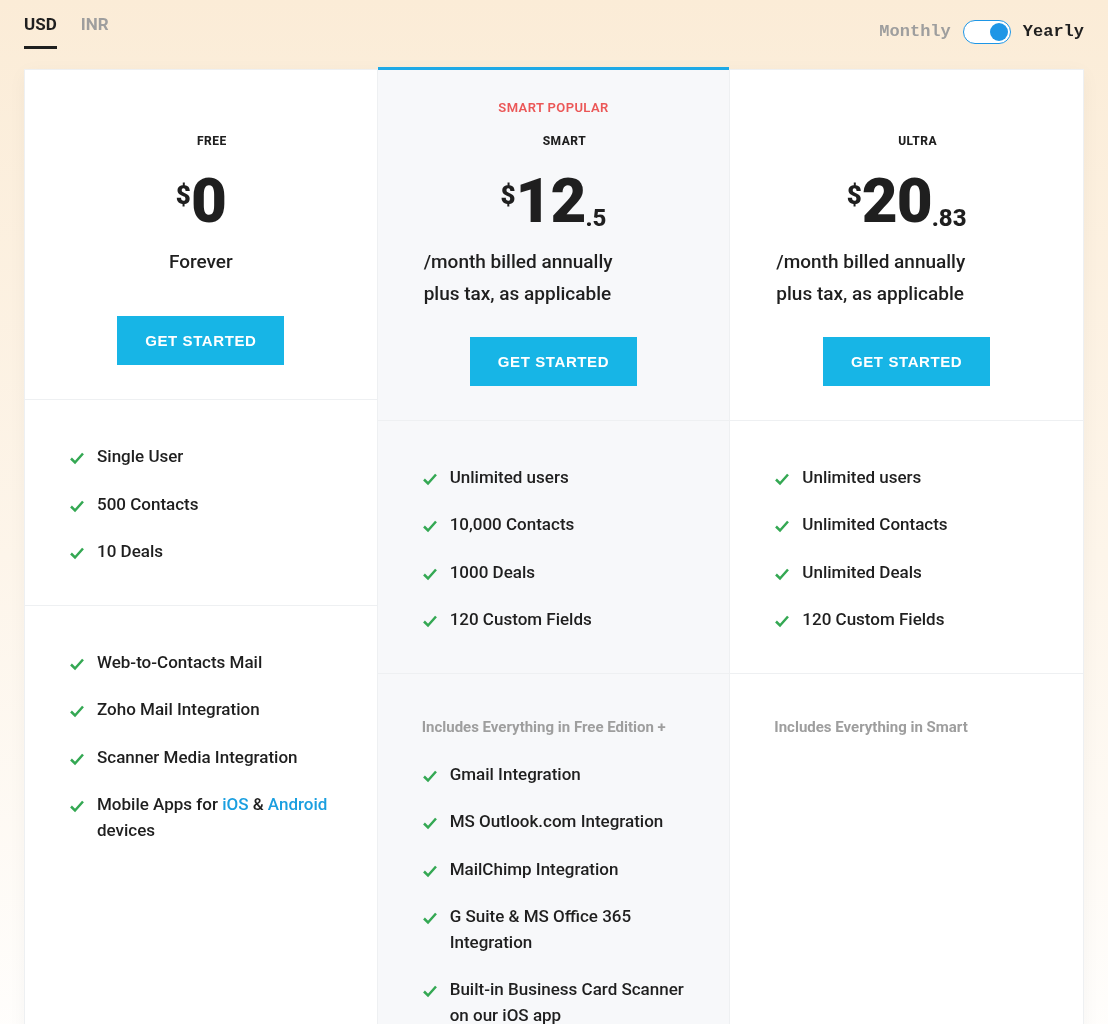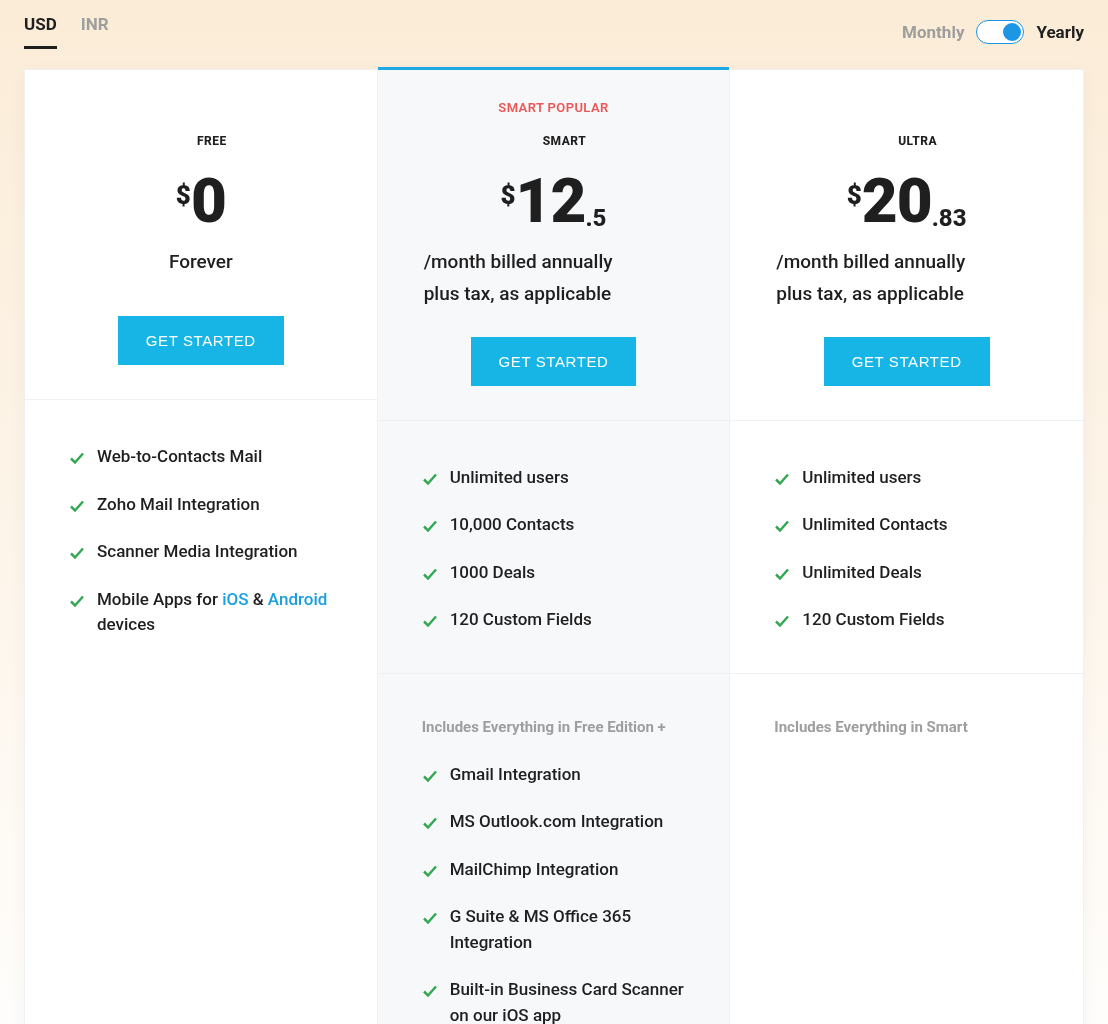--- a/index.html
+++ b/index.html
@@ -29,20 +29,21 @@
   }
   .currency-tab.active {
     color: #1f1f1f;
     border-bottom: 3px solid #1f1f1f;
   }
   .period-toggle {
     display: flex;
     align-items: center;
     gap: 12px;
     font-size: 17px;
+    font-family: Liberation Mono, monospace;
   }
   .period-label { font-weight: 700; color: #1f1f1f; }
   .period-label.inactive { color: #9e9e9e; }
   .switch {
     width: 48px; height: 24px; border-radius: 999px;
     background: #fff;
     border: 1px solid #1e96e6;
     position: relative;
   }
   .switch-knob {
@@ -124,21 +125,21 @@
     text-align: left;
     align-self: flex-start;
     font-weight: 500;
   }
   .plan-free .price-note { text-align: center; align-self: center;}
   .cta {
     margin-top: 26px;
     background: #17b5e6;
     color: #fff;
     border: none;
-    font-weight: 400;
+    font-weight: 700;
     font-size: 15px;
     letter-spacing: 0.6px;
     padding: 16px 28px;
     cursor: pointer;
   }
   .section {
     padding: 44px 44px 40px 44px;
     border-bottom: 1px solid #eef0f2;
   }
   .section:last-child { border-bottom: none; }
@@ -197,20 +198,42 @@
           </div>
           <div class="price-note">Forever</div>
           <button class="cta">GET STARTED</button>
         </div>
         <div class="section">
           <ul class="features">
             <li>
               <span class="check"><svg viewBox="0 0 16 16" fill="none">
                   <path d="M2 8.5l4 4 8-9"></path>
                 </svg></span>
+              <span>Single User</span>
+            </li>
+            <li>
+              <span class="check"><svg viewBox="0 0 16 16" fill="none">
+                  <path d="M2 8.5l4 4 8-9"></path>
+                </svg></span>
+              <span>500 Contacts</span>
+            </li>
+            <li>
+              <span class="check"><svg viewBox="0 0 16 16" fill="none">
+                  <path d="M2 8.5l4 4 8-9"></path>
+                </svg></span>
+              <span>10 Deals</span>
+            </li>
+          </ul>
+        </div>
+        <div class="section">
+          <ul class="features">
+            <li>
+              <span class="check"><svg viewBox="0 0 16 16" fill="none">
+                  <path d="M2 8.5l4 4 8-9"></path>
+                </svg></span>
               <span>Web-to-Contacts Mail</span>
             </li>
             <li>
               <span class="check"><svg viewBox="0 0 16 16" fill="none">
                   <path d="M2 8.5l4 4 8-9"></path>
                 </svg></span>
               <span>Zoho Mail Integration</span>
             </li>
             <li>
               <span class="check"><svg viewBox="0 0 16 16" fill="none">

